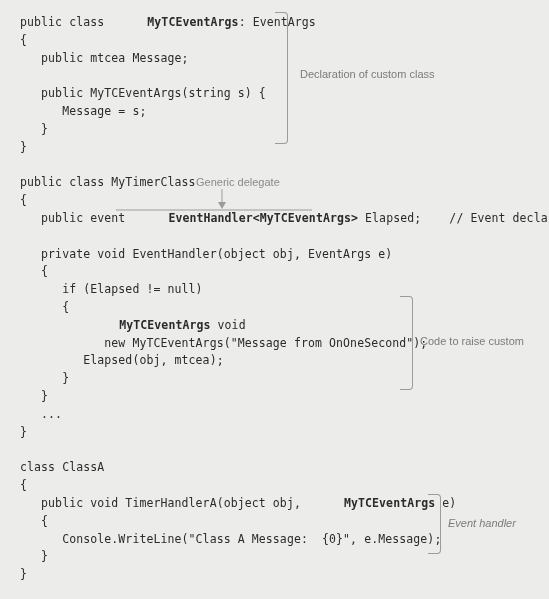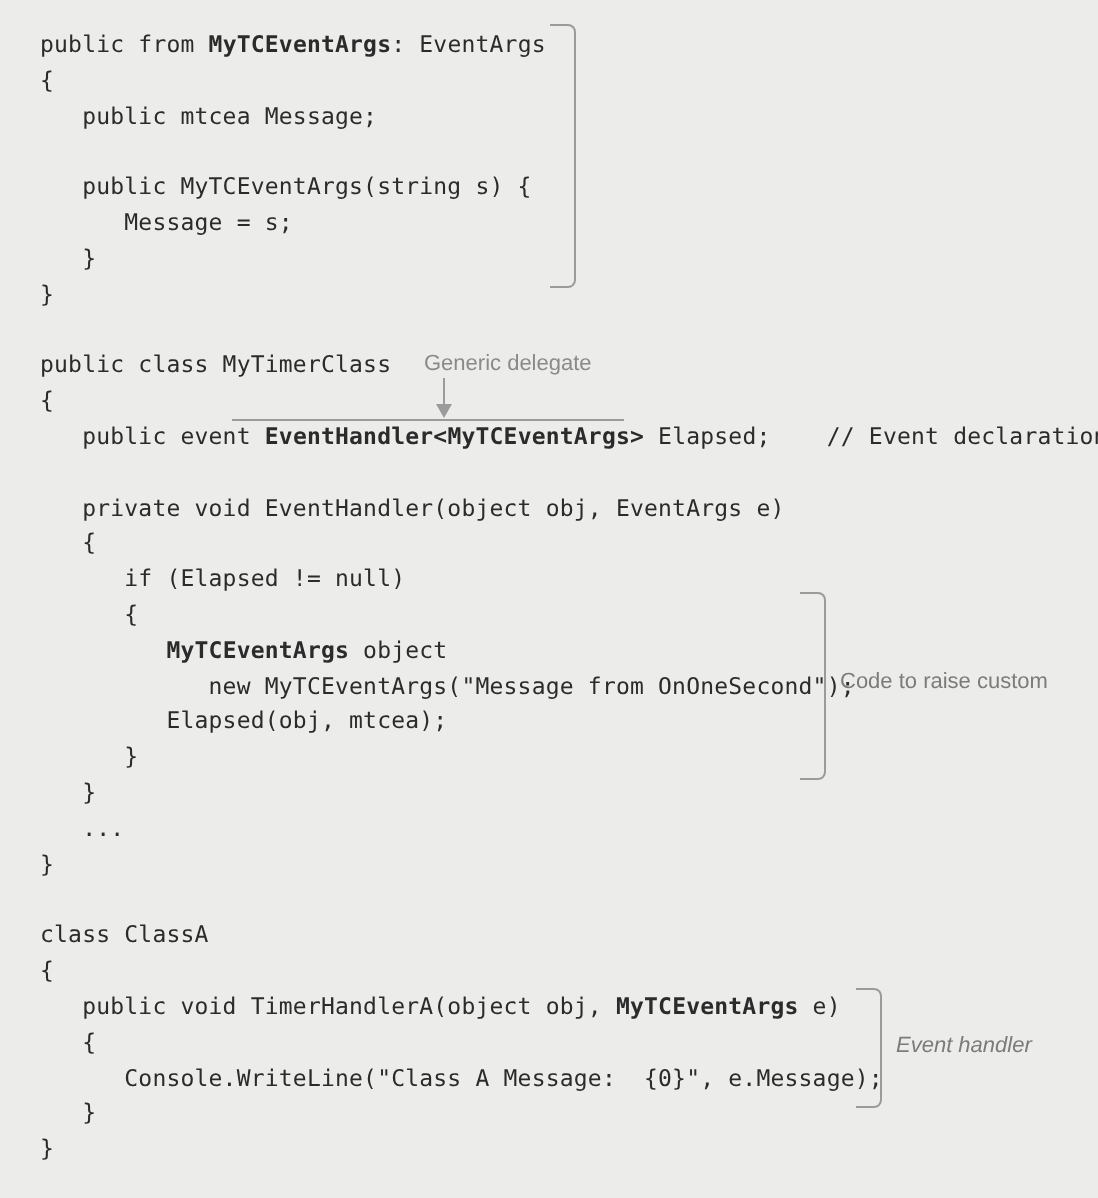--- a/index.html
+++ b/index.html
@@ -16,21 +16,21 @@
     position: relative;
   }
   .code {
     font-family: "Lucida Console", Consolas, monospace;
     font-size: 11.5px;
     line-height: 1.55;
     white-space: pre;
     letter-spacing: 0.1px;
     color: #2b2b2b;
   }
-  .bold { font-weight: 700; }
+  .bold { font-weight: 700; margin-left: 36px; }
   .ann {
     position: absolute;
     font-family: Verdana, Geneva, sans-serif;
     font-size: 11px;
     color: #7b7b7b;
   }
   
   .bracket {
     position: absolute;
     border: 1.5px solid #9b9b9b;
@@ -51,56 +51,57 @@
     font-size: 13px;
     color: #444;
     padding: 6px 24px 10px 0;
   }
 </style>
 </head>
 <body>
 
 <div class="page">
 
-  <div class="code"><span><span>public from </span><span class="bold">MyTCEventArgs</span><span>: EventArgs</span></span>
+  <div class="code"><span><span>public class </span><span class="bold">MyTCEventArgs</span><span>: EventArgs</span></span>
 <span>{</span>
 <span>   public mtcea Message;</span>
 <span></span>
 <span>   public MyTCEventArgs(string s) {</span>
 <span>      Message = s;</span>
 <span>   }</span>
 <span>}</span>
 <span></span>
 <span>public class MyTimerClass</span>
 <span>{</span>
 <span><span>   public event </span><span class="bold">EventHandler&lt;MyTCEventArgs&gt;</span><span> Elapsed;</span>    <span>// Event declaration</span></span>
 <span></span>
 <span>   private void EventHandler(object obj, EventArgs e)</span>
 <span>   {</span>
 <span>      if (Elapsed != null)</span>
 <span>      {</span>
-<span><span>         </span><span class="bold">MyTCEventArgs</span><span> object</span></span>
+<span><span>         </span><span class="bold">MyTCEventArgs</span><span> void</span></span>
 <span>            new MyTCEventArgs("Message from OnOneSecond");</span>
 <span>         Elapsed(obj, mtcea);</span>
 <span>      }</span>
 <span>   }</span>
 <span>   ...</span>
 <span>}</span>
 <span></span>
 <span>class ClassA</span>
 <span>{</span>
 <span><span>   public void TimerHandlerA(object obj, </span><span class="bold">MyTCEventArgs</span><span> e)</span></span>
 <span>   {</span>
 <span>      Console.WriteLine("Class A Message:  {0}", e.Message);</span>
 <span>   }</span>
 <span>}</span></div>
 
   <div class="bracket" style="left:275px; top:12px; width:12px; height:130px; border-radius:0 4px 4px 0;"></div>
+  <div class="ann" style="left:300px; top:68px;">Declaration of custom class</div>
 
-  <div class="arrow-lbl" style="left:212px; top:176px;">Generic delegate</div>
+  <div class="arrow-lbl" style="left:196px; top:176px;">Generic delegate</div>
   <svg class="arrow-svg" style="left:215px; top:189px;" width="14" height="22">
     <line x1="7" y1="0" x2="7" y2="15" stroke="#9b9b9b" stroke-width="1"></line>
     <polygon points="7,20 3,13 11,13" fill="#9b9b9b"></polygon>
   </svg>
 
   <svg class="arrow-svg" style="left:116px; top:208px;" width="196" height="4">
      <line x1="0" y1="2" x2="196" y2="2" stroke="#9b9b9b" stroke-width="1"></line>
   </svg>
 
   <div class="bracket" style="left:400px; top:296px; width:12px; height:92px; border-radius:0 4px 4px 0;"></div>

